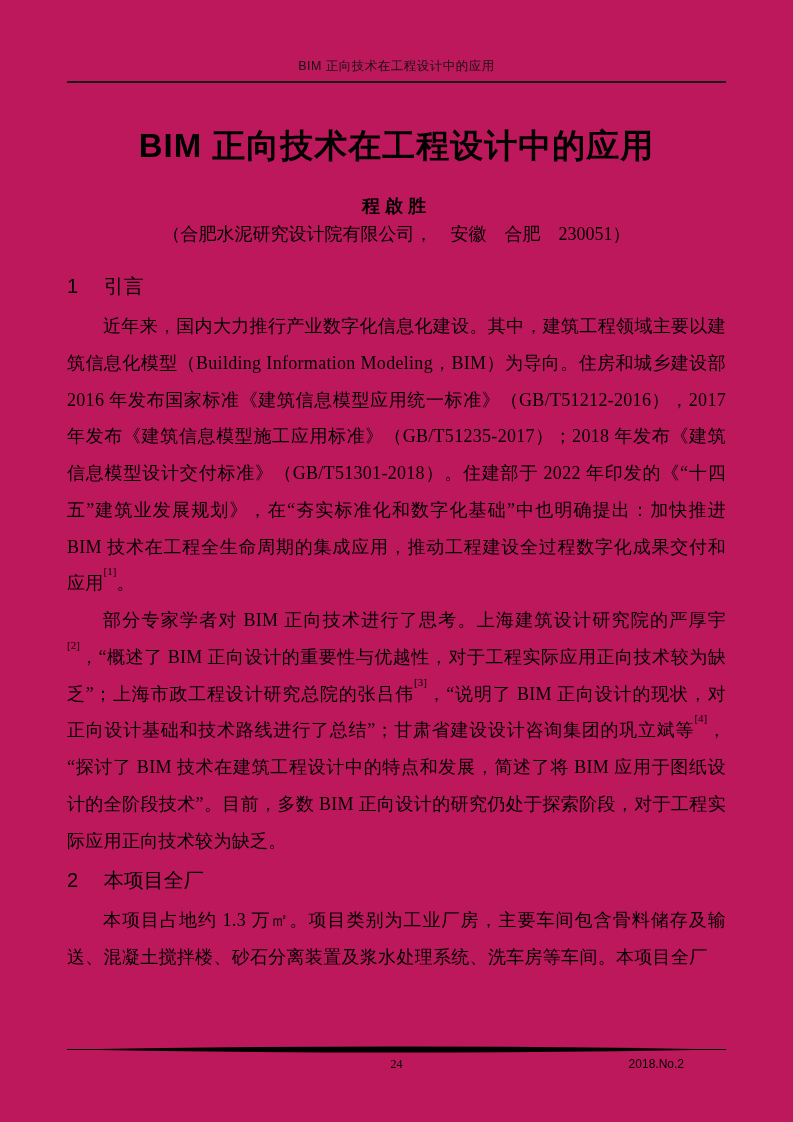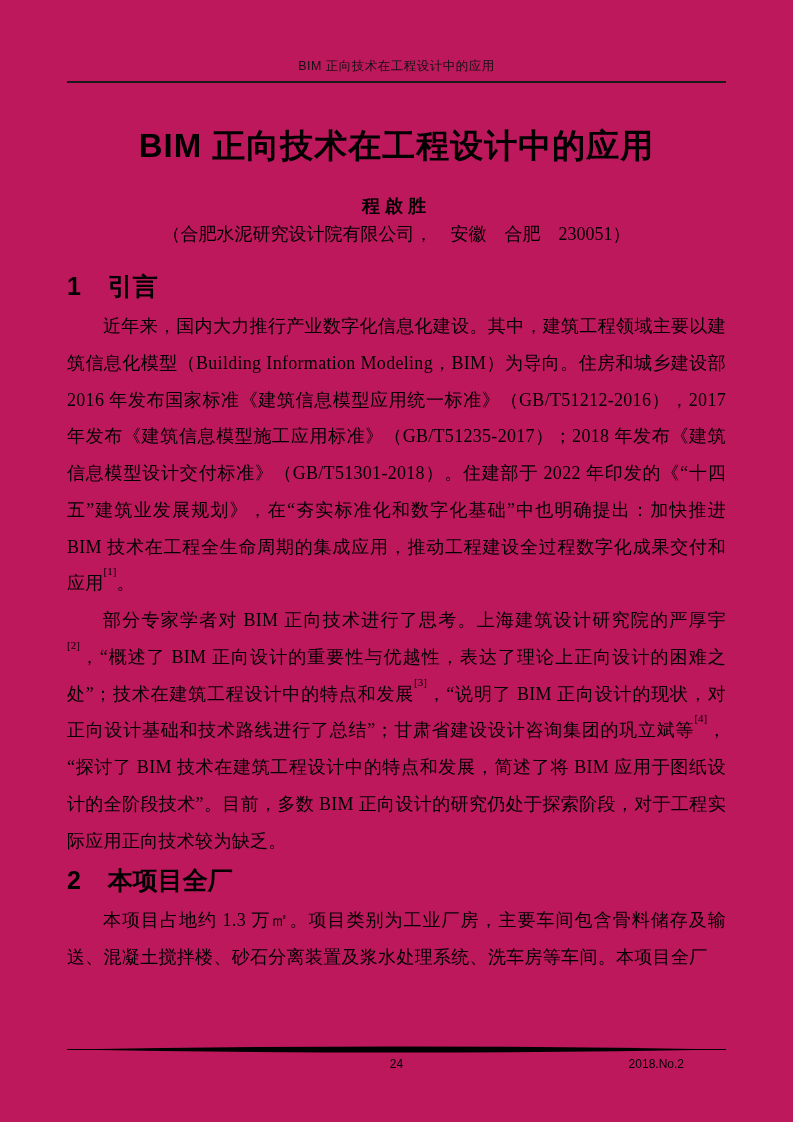--- a/index.html
+++ b/index.html
@@ -65,22 +65,22 @@
     position: absolute;
     top: 271px; left: 67px;
     width: 659px;
     height: 772px;
     overflow: hidden;
     font-family: "Liberation Serif", "DejaVu Serif", serif;
     font-size: 18px;
   }
   .sec {
     font-family: "Liberation Sans", "DejaVu Sans", sans-serif;
-    font-weight: bold;
-    font-size: 25px;
+    font-weight: normal;
+    font-size: 20px;
     line-height: 30px;
     margin: 0 0 7px 0;
     color: #000;
   }
   .sec .sec-num { margin-right: 20px; }
   .sec2 { margin-top: 6px; }
   .content p {
     text-align: justify;
     text-indent: 36px;
     line-height: 36.75px;
@@ -98,21 +98,21 @@
   .foot-bar {
     position: absolute;
     top: 1046px; left: 67px;
     width: 659px; height: 8px;
   }
   .foot-page-num {
     position: absolute;
     top: 1057px; left: 67px;
     width: 659px;
     text-align: center;
-    font-family: Liberation Sans, sans-serif;
+    font-family: Liberation Serif, serif;
     font-size: 12px;
   }
   .foot-issue {
     position: absolute;
     top: 1057px;
     right: 109px;
     font-family: "Liberation Sans", "DejaVu Sans", sans-serif;
     font-size: 12px;
   }
 </style>
@@ -132,21 +132,21 @@
 
   <main class="content">
 
     <h2 class="sec">
       <span class="sec-num">1</span>
       <span class="sec-title">引言</span>
     </h2>
 
     <p><span>近年来，国内大力推行产业数字化信息化建设。其中，建筑工程领域主要以建筑信息化模型（Building Information Modeling，BIM）为导向。住房和城乡建设部 2016 年发布国家标准《建筑信息模型应用统一标准》（GB/T51212-2016），2017 年发布《建筑信息模型施工应用标准》（GB/T51235-2017）；2018 年发布《建筑信息模型设计交付标准》（GB/T51301-2018）。住建部于 2022 年印发的《“十四五”建筑业发展规划》，在“夯实标准化和数字化基础”中也明确提出：加快推进 BIM 技术在工程全生命周期的集成应用，推动工程建设全过程数字化成果交付和应用</span><sup class="ref">[1]</sup><span>。</span></p>
 
-    <p><span>部分专家学者对 BIM 正向技术进行了思考。上海建筑设计研究院的严厚宇</span><sup class="ref">[2]</sup><span>，“概述了 BIM 正向设计的重要性与优越性，表达了理论上正向设计的困难之处”；技术在建筑工程设计中的特点和发展</span><sup class="ref">[3]</sup><span>，“说明了 BIM 正向设计的现状，对正向设计基础和技术路线进行了总结”；甘肃省建设设计咨询集团的巩立斌等</span><sup class="ref">[4]</sup><span>，“探讨了 BIM 技术在建筑工程设计中的特点和发展，简述了将 BIM 应用于图纸设计的全阶段技术”。目前，多数 BIM 正向设计的研究仍处于探索阶段，对于工程实际应用正向技术较为缺乏。</span></p>
+    <p><span>部分专家学者对 BIM 正向技术进行了思考。上海建筑设计研究院的严厚宇</span><sup class="ref">[2]</sup><span>，“概述了 BIM 正向设计的重要性与优越性，对于工程实际应用正向技术较为缺乏”；上海市政工程设计研究总院的张吕伟</span><sup class="ref">[3]</sup><span>，“说明了 BIM 正向设计的现状，对正向设计基础和技术路线进行了总结”；甘肃省建设设计咨询集团的巩立斌等</span><sup class="ref">[4]</sup><span>，“探讨了 BIM 技术在建筑工程设计中的特点和发展，简述了将 BIM 应用于图纸设计的全阶段技术”。目前，多数 BIM 正向设计的研究仍处于探索阶段，对于工程实际应用正向技术较为缺乏。</span></p>
 
 
     <h2 class="sec sec2">
       <span class="sec-num">2</span>
       <span class="sec-title">本项目全厂</span>
     </h2>
 
     <p><span>本项目占地约 1.3 万㎡。项目类别为工业厂房，主要车间包含骨料储存及输送、混凝土搅拌楼、砂石分离装置及浆水处理系统、洗车房等车间。本项目全厂</span></p>
 
   </main>

